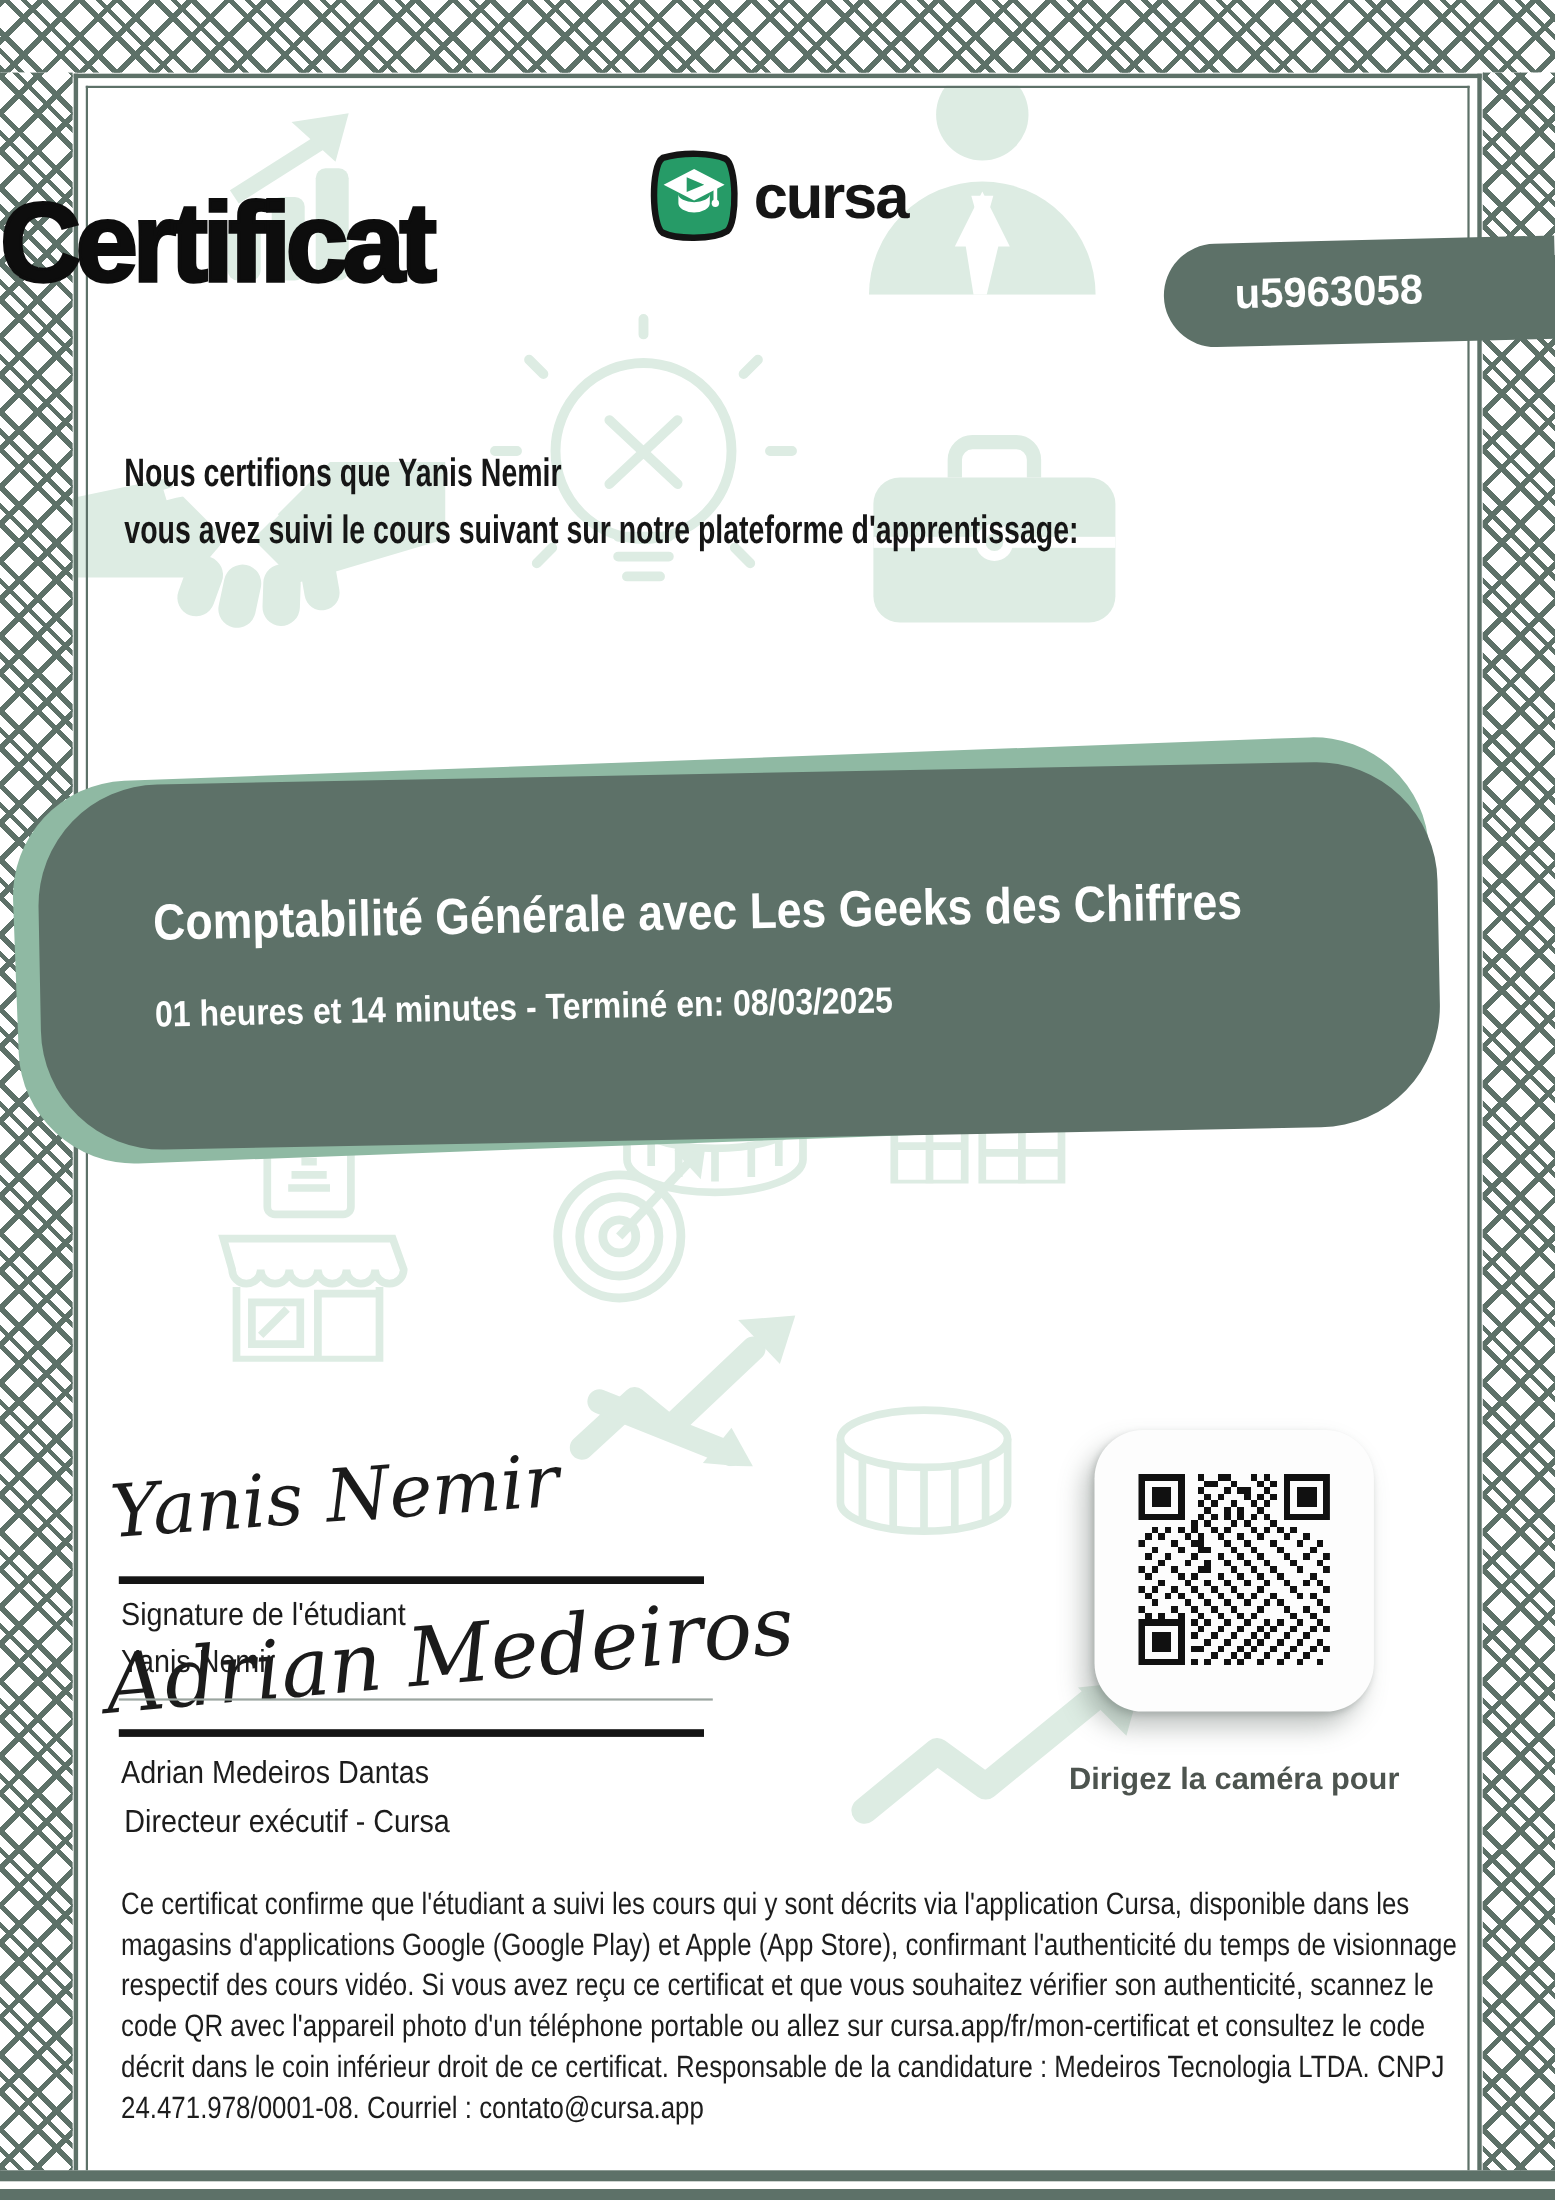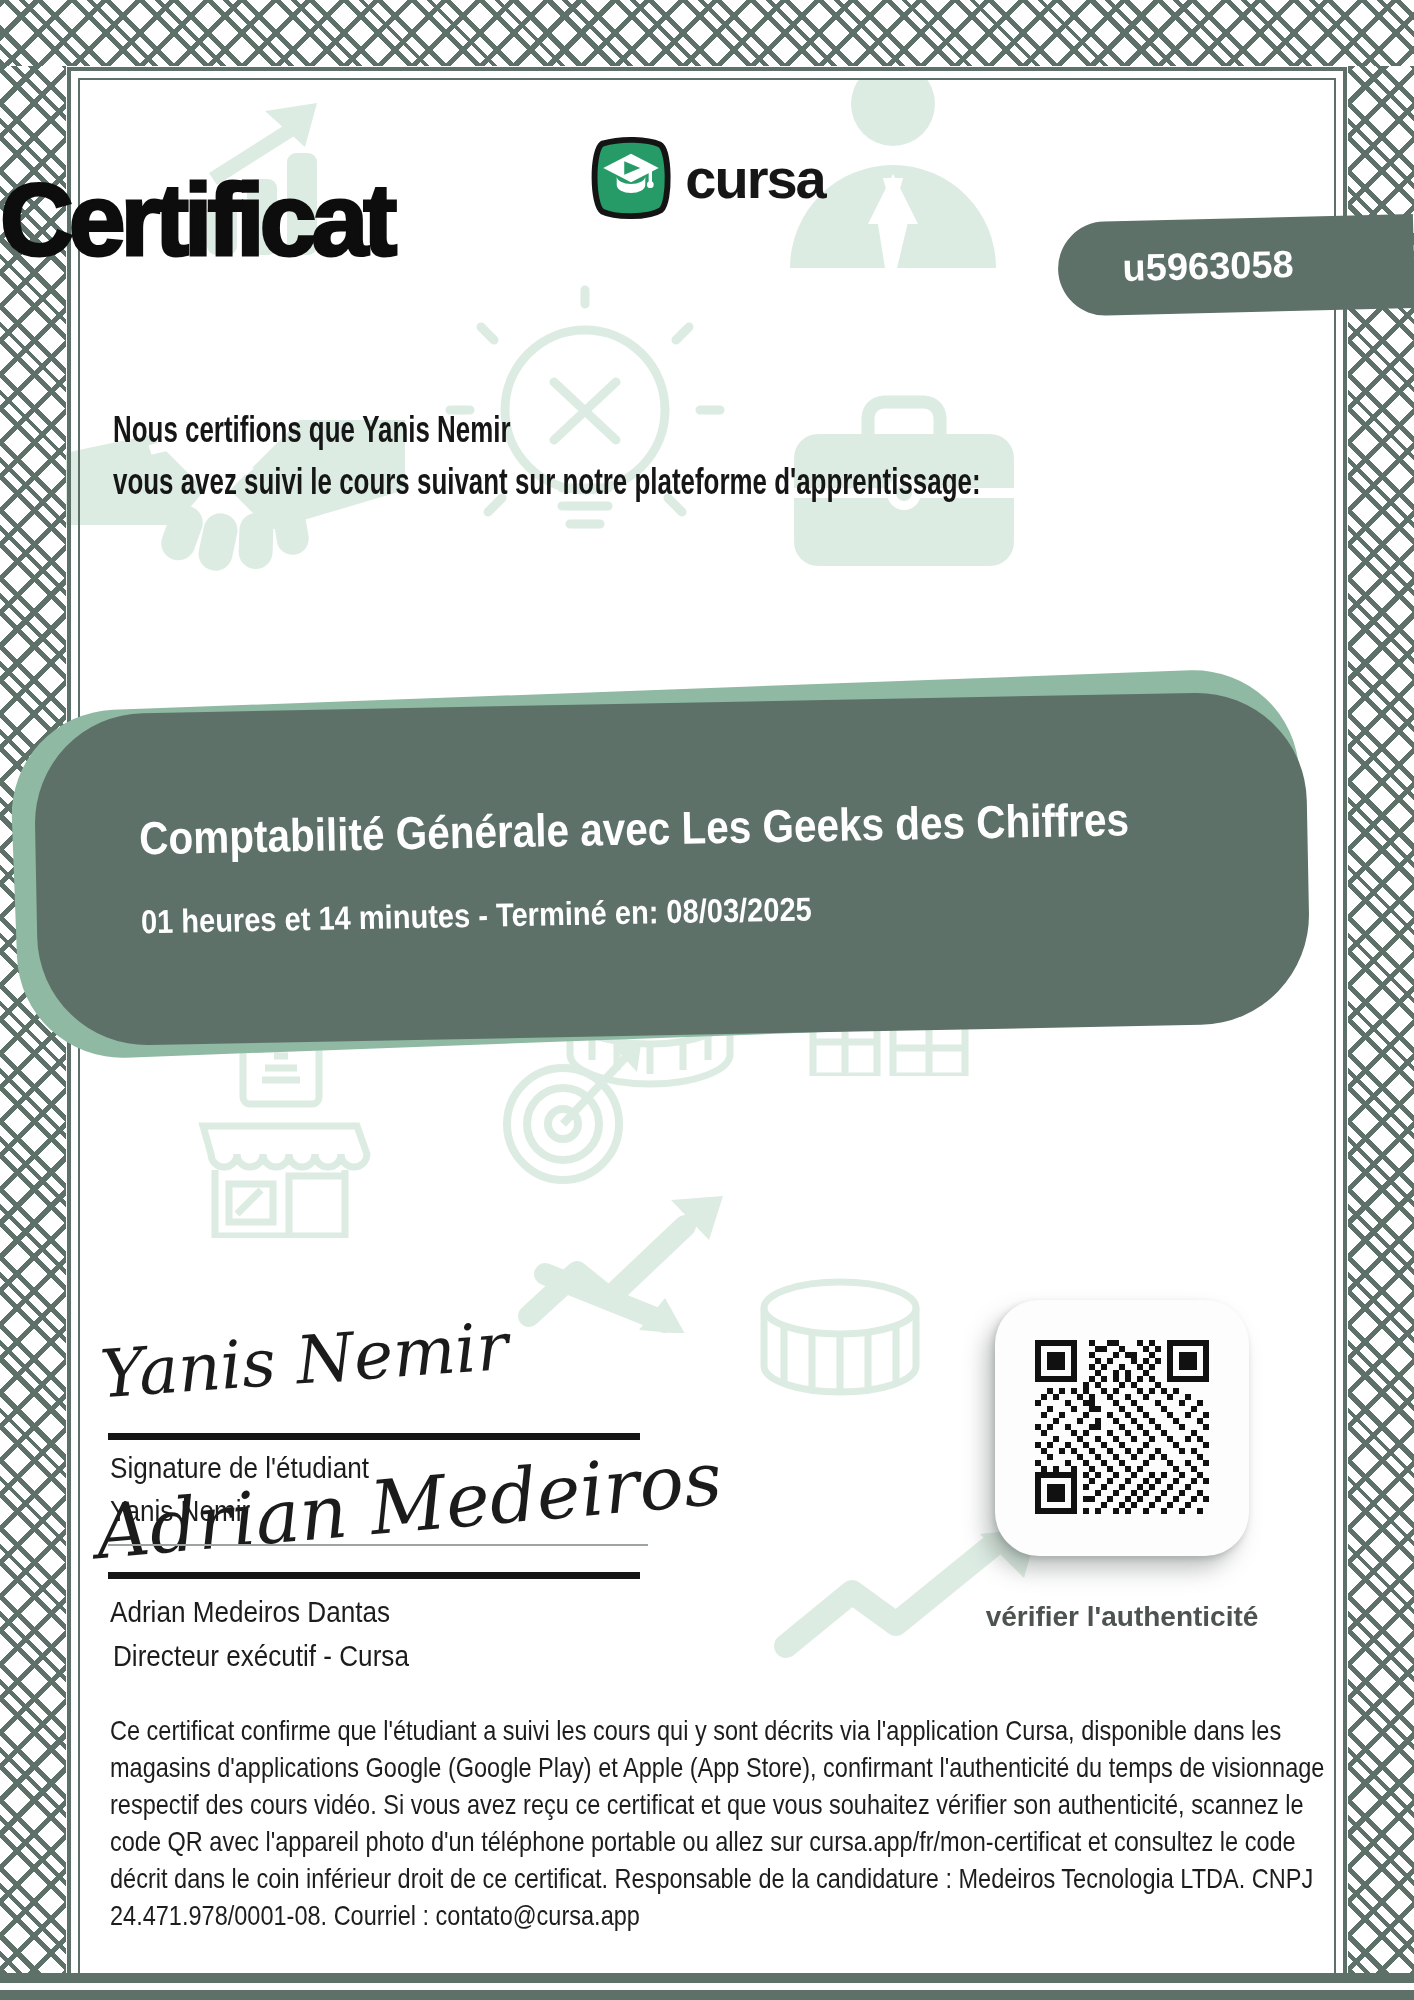--- a/index.html
+++ b/index.html
@@ -239,16 +239,16 @@
     </g>
     <g fill="#111">
       <rect x="2" y="2" width="3" height="3"></rect>
         <rect x="24" y="2" width="3" height="3"></rect>
         <rect x="2" y="24" width="3" height="3"></rect>
       <path d="M9 0h1v1H9z M12 0h2v1h-2z M17 0h1v1h-1z M19 0h1v1h-1z M10 1h2v1h-2z M14 1h1v1h-1z M18 1h1v1h-1z M20 1h1v1h-1z M9 2h1v1H9z M13 2h1v1h-1z M15 2h2v1h-2z M19 2h1v1h-1z M10 3h1v1h-1z M12 3h1v1h-1z M16 3h1v1h-1z M18 3h1v1h-1z M20 3h1v1h-1z M9 4h1v1H9z M11 4h1v1h-1z M14 4h1v1h-1z M17 4h1v1h-1z M19 4h1v1h-1z M10 5h1v1h-1z M13 5h1v1h-1z M15 5h1v1h-1z M18 5h1v1h-1z M9 6h1v1H9z M11 6h1v1h-1z M13 6h1v1h-1z M15 6h1v1h-1z M17 6h1v1h-1z M19 6h1v1h-1z M8 7h1v1H8z M10 7h1v1h-1z M14 7h1v1h-1z M16 7h1v1h-1z M20 7h1v1h-1z M2 8h1v1H2z M4 8h1v1H4z M6 8h1v1H6z M8 8h1v1H8z M11 8h1v1h-1z M13 8h1v1h-1z M17 8h1v1h-1z M19 8h1v1h-1z M21 8h1v1h-1z M23 8h1v1h-1z M1 9h1v1H1z M3 9h1v1H3z M7 9h1v1H7z M9 9h1v1H9z M12 9h1v1h-1z M15 9h1v1h-1z M18 9h1v1h-1z M22 9h1v1h-1z M25 9h1v1h-1z M0 10h1v1H0z M5 10h1v1H5z M8 10h2v1H8z M13 10h1v1h-1z M16 10h1v1h-1z M20 10h1v1h-1z M24 10h1v1h-1z M27 10h1v1h-1z M2 11h1v1H2z M6 11h1v1H6z M9 11h2v1H9z M14 11h1v1h-1z M17 11h1v1h-1z M21 11h1v1h-1z M26 11h1v1h-1z M1 12h1v1H1z M4 12h1v1H4z M8 12h1v1H8z M12 12h1v1h-1z M15 12h1v1h-1z M18 12h1v1h-1z M22 12h1v1h-1z M25 12h1v1h-1z M28 12h1v1h-1z M3 13h1v1H3z M7 13h1v1H7z M10 13h1v1h-1z M13 13h1v1h-1z M16 13h1v1h-1z M19 13h1v1h-1z M23 13h1v1h-1z M27 13h1v1h-1z M0 14h1v1H0z M2 14h1v1H2z M5 14h1v1H5z M9 14h2v1H9z M14 14h1v1h-1z M17 14h1v1h-1z M20 14h1v1h-1z M24 14h1v1h-1z M28 14h1v1h-1z M1 15h1v1H1z M6 15h1v1H6z M8 15h1v1H8z M12 15h1v1h-1z M15 15h1v1h-1z M18 15h1v1h-1z M21 15h1v1h-1z M26 15h1v1h-1z M3 16h1v1H3z M7 16h1v1H7z M10 16h1v1h-1z M13 16h1v1h-1z M16 16h1v1h-1z M19 16h1v1h-1z M22 16h1v1h-1z M25 16h1v1h-1z M27 16h1v1h-1z M0 17h1v1H0z M2 17h1v1H2z M5 17h1v1H5z M8 17h1v1H8z M11 17h1v1h-1z M14 17h1v1h-1z M18 17h1v1h-1z M23 17h1v1h-1z M28 17h1v1h-1z M1 18h1v1H1z M4 18h1v1H4z M6 18h1v1H6z M9 18h1v1H9z M12 18h1v1h-1z M15 18h1v1h-1z M17 18h1v1h-1z M20 18h1v1h-1z M24 18h1v1h-1z M26 18h1v1h-1z M2 19h1v1H2z M7 19h1v1H7z M10 19h1v1h-1z M13 19h1v1h-1z M16 19h1v1h-1z M19 19h1v1h-1z M21 19h1v1h-1z M27 19h1v1h-1z M0 20h1v1H0z M5 20h1v1H5z M8 20h1v1H8z M11 20h1v1h-1z M14 20h1v1h-1z M18 20h1v1h-1z M22 20h1v1h-1z M25 20h1v1h-1z M28 20h1v1h-1z M1 21h1v1H1z M3 21h1v1H3z M6 21h1v1H6z M9 21h1v1H9z M12 21h1v1h-1z M15 21h1v1h-1z M17 21h1v1h-1z M23 21h1v1h-1z M26 21h1v1h-1z M8 22h1v1H8z M10 22h1v1h-1z M13 22h1v1h-1z M16 22h1v1h-1z M19 22h1v1h-1z M21 22h1v1h-1z M24 22h1v1h-1z M27 22h1v1h-1z M9 23h1v1H9z M12 23h1v1h-1z M15 23h1v1h-1z M18 23h1v1h-1z M20 23h1v1h-1z M23 23h1v1h-1z M26 23h1v1h-1z M28 23h1v1h-1z M8 24h1v1H8z M11 24h1v1h-1z M14 24h1v1h-1z M17 24h1v1h-1z M19 24h1v1h-1z M22 24h1v1h-1z M25 24h1v1h-1z M10 25h1v1h-1z M13 25h1v1h-1z M16 25h1v1h-1z M18 25h1v1h-1z M21 25h1v1h-1z M24 25h1v1h-1z M27 25h1v1h-1z M8 26h2v1H8z M12 26h1v1h-1z M15 26h1v1h-1z M17 26h1v1h-1z M20 26h1v1h-1z M23 26h1v1h-1z M26 26h1v1h-1z M28 26h1v1h-1z M11 27h1v1h-1z M14 27h1v1h-1z M16 27h1v1h-1z M19 27h1v1h-1z M22 27h1v1h-1z M25 27h1v1h-1z M8 28h1v1H8z M10 28h1v1h-1z M13 28h1v1h-1z M15 28h1v1h-1z M18 28h1v1h-1z M21 28h1v1h-1z M24 28h1v1h-1z M27 28h1v1h-1z"></path>
     </g>
   </svg>
 </div>
 <div class="abs qr-caption">
-  <div>vérifier l'authenticité</div>
+  <div>Dirigez la caméra pour</div>
 </div>
 
 <div class="abs footer-par">Ce certificat confirme que l'étudiant a suivi les cours qui y sont décrits via l'application Cursa, disponible dans les magasins d'applications Google (Google Play) et Apple (App Store), confirmant l'authenticité du temps de visionnage respectif des cours vidéo. Si vous avez reçu ce certificat et que vous souhaitez vérifier son authenticité, scannez le code QR avec l'appareil photo d'un téléphone portable ou allez sur cursa.app/fr/mon-certificat et consultez le code décrit dans le coin inférieur droit de ce certificat. Responsable de la candidature : Medeiros Tecnologia LTDA. CNPJ 24.471.978/0001-08. Courriel : contato@cursa.app</div>
 
 </body></html>

